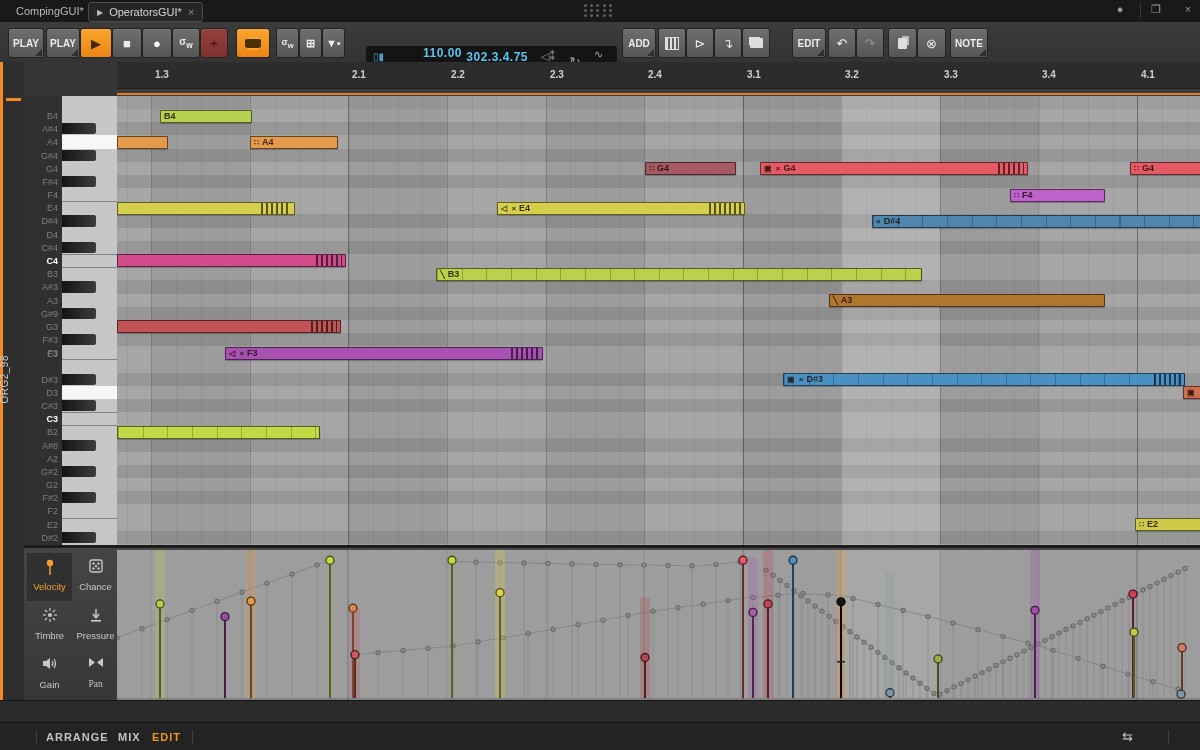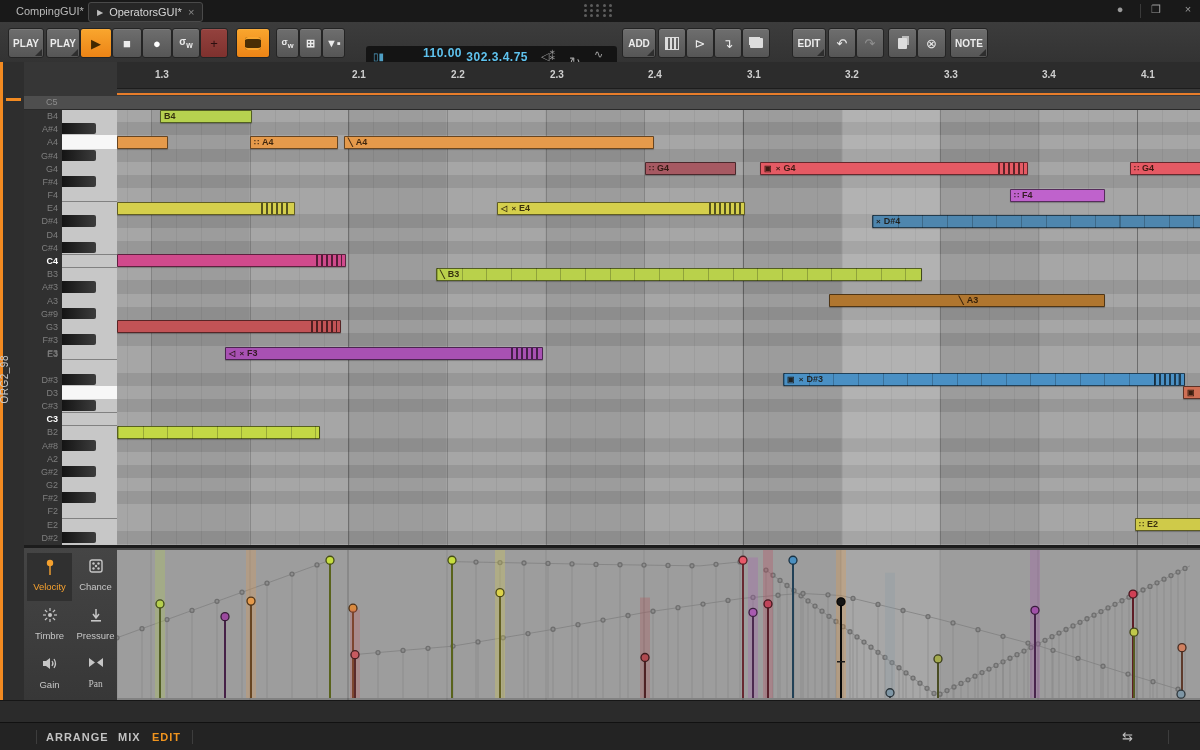--- a/index.html
+++ b/index.html
@@ -397,40 +397,36 @@
       <div class="vline" style="left: 527px; background: rgba(0, 0, 0, 0.13);"></div>
       <div class="vline" style="left: 626px; background: rgba(0, 0, 0, 0.3);"></div>
       <div class="vline" style="left: 724px; background: rgba(0, 0, 0, 0.13);"></div>
       <div class="vline" style="left: 823px; background: rgba(0, 0, 0, 0.13);"></div>
       <div class="vline" style="left: 921px; background: rgba(0, 0, 0, 0.13);"></div>
       <div class="vline" style="left: 1020px; background: rgba(0, 0, 0, 0.3);"></div>
       <div id="playband" style="left: 724px; width: 99px;"></div>
       <div class="note" style="left: 43px; width: 87px; top: 13.5px; background: rgb(182, 209, 79);"><span>B4</span></div>
       <div class="note" style="left: 0px; width: 46px; top: 39.86px; background: rgb(229, 154, 75);"><span></span></div>
       <div class="note" style="left: 133px; width: 83px; top: 39.86px; background: rgb(229, 154, 75);"><span class="ic">∷</span><span>A4</span></div>
-      <div class="note" style="left: 227px; width: 305px; top: 39.86px; background: rgb(229, 154, 75);"><span class="ic">╲</span><span>A4</span></div>
       <div class="note" style="left: 528px; width: 86px; top: 66.22px; background: rgb(166, 89, 98);"><span class="ic">∷</span><span>G4</span></div>
       <div class="note" style="left: 643px; width: 263px; top: 66.22px; background: rgb(229, 90, 100);"><span class="ic">▣ ×</span><span>G4</span><div class="stripes" style="right: 3px; width: 26px;"></div></div>
       <div class="note" style="left: 1013px; width: 68px; top: 66.22px; background: rgb(229, 90, 100);"><span class="ic">∷</span><span>G4</span></div>
       <div class="note" style="left: 893px; width: 90px; top: 92.58px; background: rgb(191, 98, 204);"><span class="ic">∷</span><span>F4</span></div>
       <div class="note" style="left: 0px; width: 173px; top: 105.76px; background: rgb(213, 207, 76);"><span></span><div class="stripes" style="right: 3px; width: 30px;"></div></div>
       <div class="note" style="left: 380px; width: 243px; top: 105.76px; background: rgb(213, 207, 76);"><span class="ic">◁ ×</span><span>E4</span><div class="stripes" style="right: 3px; width: 32px;"></div></div>
       <div class="note" style="left: 755px; width: 326px; top: 118.94px; background: repeating-linear-gradient(90deg, rgba(0, 0, 0, 0.22) 0px, rgba(0, 0, 0, 0.22) 1px, transparent 1px, transparent 24.65px) rgb(78, 134, 174);"><span class="ic">×</span><span>D#4</span></div>
       <div class="note" style="left: 0px; width: 224px; top: 158.48px; background: rgb(208, 74, 140);"><span></span><div class="stripes" style="right: 3px; width: 26px;"></div></div>
       <div class="note" style="left: 319px; width: 481px; top: 171.66px; background: repeating-linear-gradient(90deg, rgba(0, 0, 0, 0.22) 0px, rgba(0, 0, 0, 0.22) 1px, transparent 1px, transparent 24.65px) rgb(185, 209, 75);"><span class="ic">╲</span><span>B3</span></div>
-      <div class="note" style="left: 712px; width: 271px; top: 198.02px; background: rgb(176, 118, 47); text-align: center;"><span class="ic">╲</span><span>A3</span></div>
+      <div class="note" style="left: 712px; width: 271px; top: 198.02px; background: rgb(176, 118, 47);"><span class="ic">╲</span><span>A3</span></div>
       <div class="note" style="left: 0px; width: 219px; top: 224.38px; background: rgb(194, 83, 86);"><span></span><div class="stripes" style="right: 3px; width: 26px;"></div></div>
       <div class="note" style="left: 108px; width: 313px; top: 250.74px; background: rgb(168, 81, 179);"><span class="ic">◁ ×</span><span>F3</span><div class="stripes" style="right: 3px; width: 28px;"></div></div>
       <div class="note" style="left: 666px; width: 397px; top: 277.1px; background: repeating-linear-gradient(90deg, rgba(0, 0, 0, 0.22) 0px, rgba(0, 0, 0, 0.22) 1px, transparent 1px, transparent 24.65px) rgb(74, 144, 196);"><span class="ic">▣ ×</span><span>D#3</span><div class="stripes" style="right: 3px; width: 27px;"></div></div>
       <div class="note" style="left: 1066px; width: 15px; top: 290.28px; background: rgb(207, 111, 84);"><span class="ic">▣</span><span></span></div>
       <div class="note" style="left: 0px; width: 198px; top: 329.82px; background: repeating-linear-gradient(90deg, rgba(0, 0, 0, 0.22) 0px, rgba(0, 0, 0, 0.22) 1px, transparent 1px, transparent 24.65px) rgb(195, 216, 69);"><span></span></div>
       <div class="note" style="left: 1018px; width: 63px; top: 422.08px; background: rgb(207, 202, 73);"><span class="ic">∷</span><span>E2</span></div>
-    </div>
-  <div class="abs" id="cutband">
-      <span>C5</span>
     </div>
 
   <div class="abs" id="lanesep"></div>
   <div class="abs" id="exprpanel">
       <div class="exbtn sel" style="left: 3px; top: 5px;"><span class="exic">
           <svg width="14" height="16" style="margin: 0px auto;">
             <circle cx="7" cy="4" r="3.2" fill="#f5a12f"></circle>
             <rect x="6.3" y="7" width="1.4" height="9" fill="#f5a12f"></rect>
           </svg>
         </span><span>Velocity</span></div>

